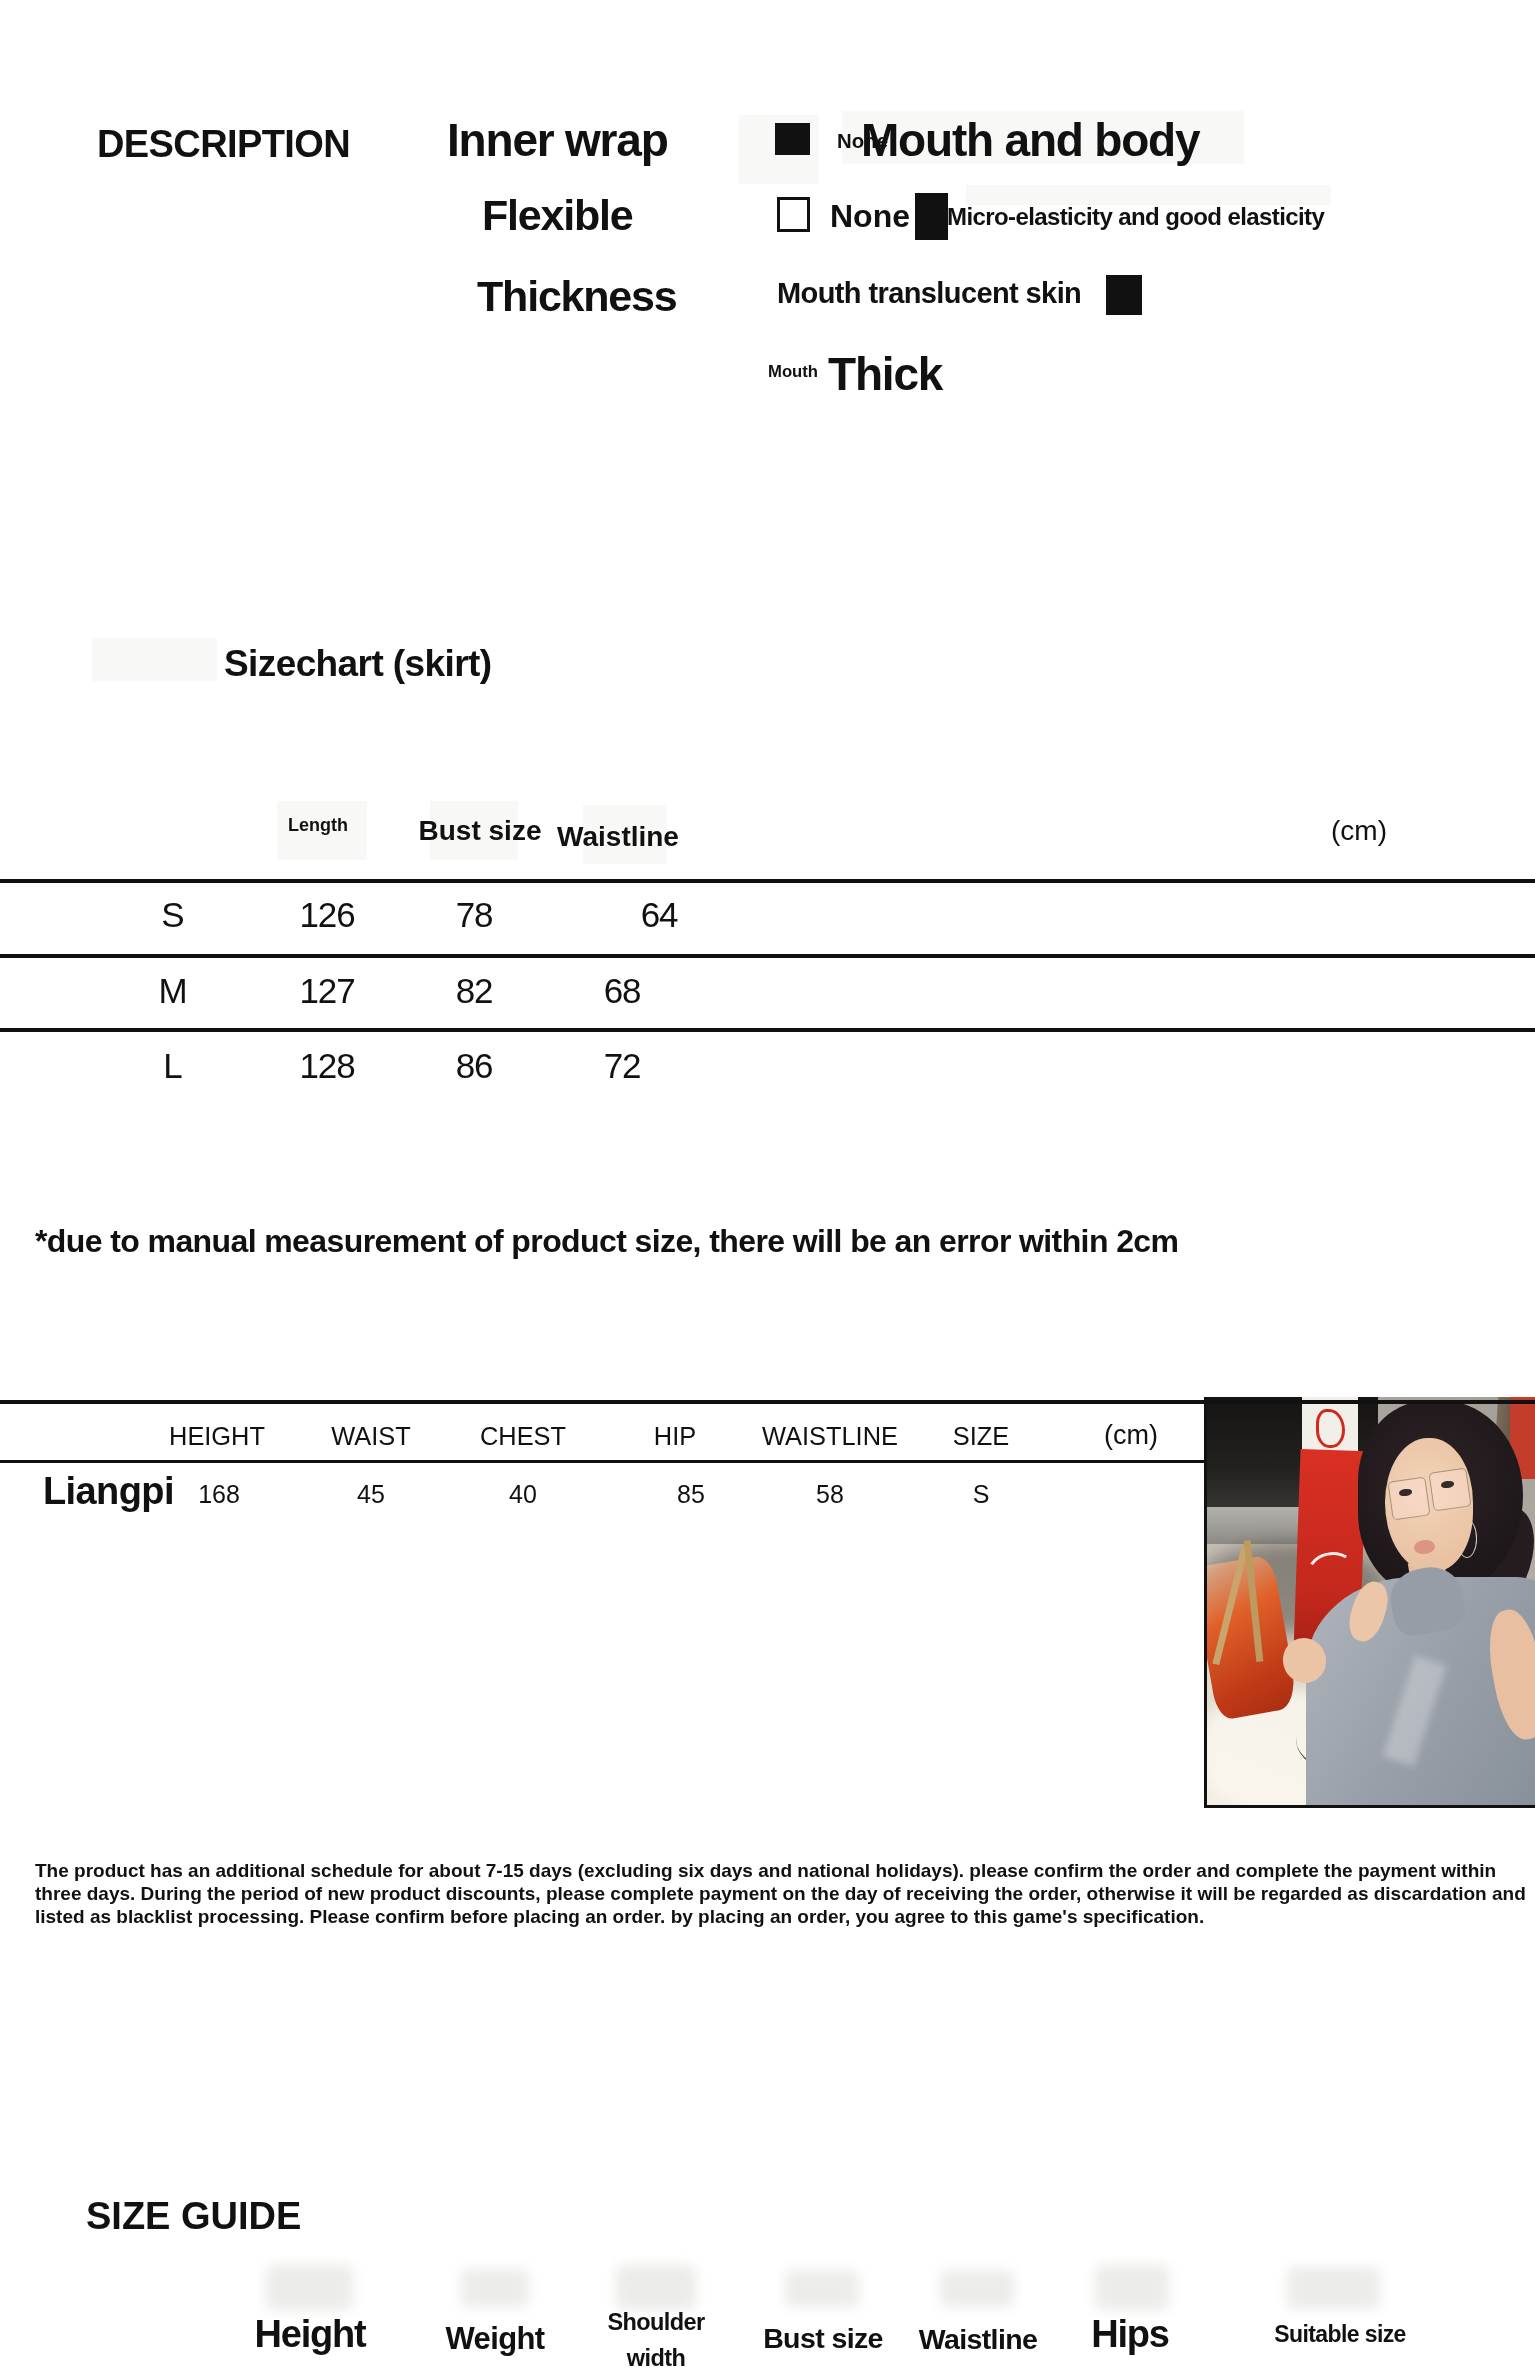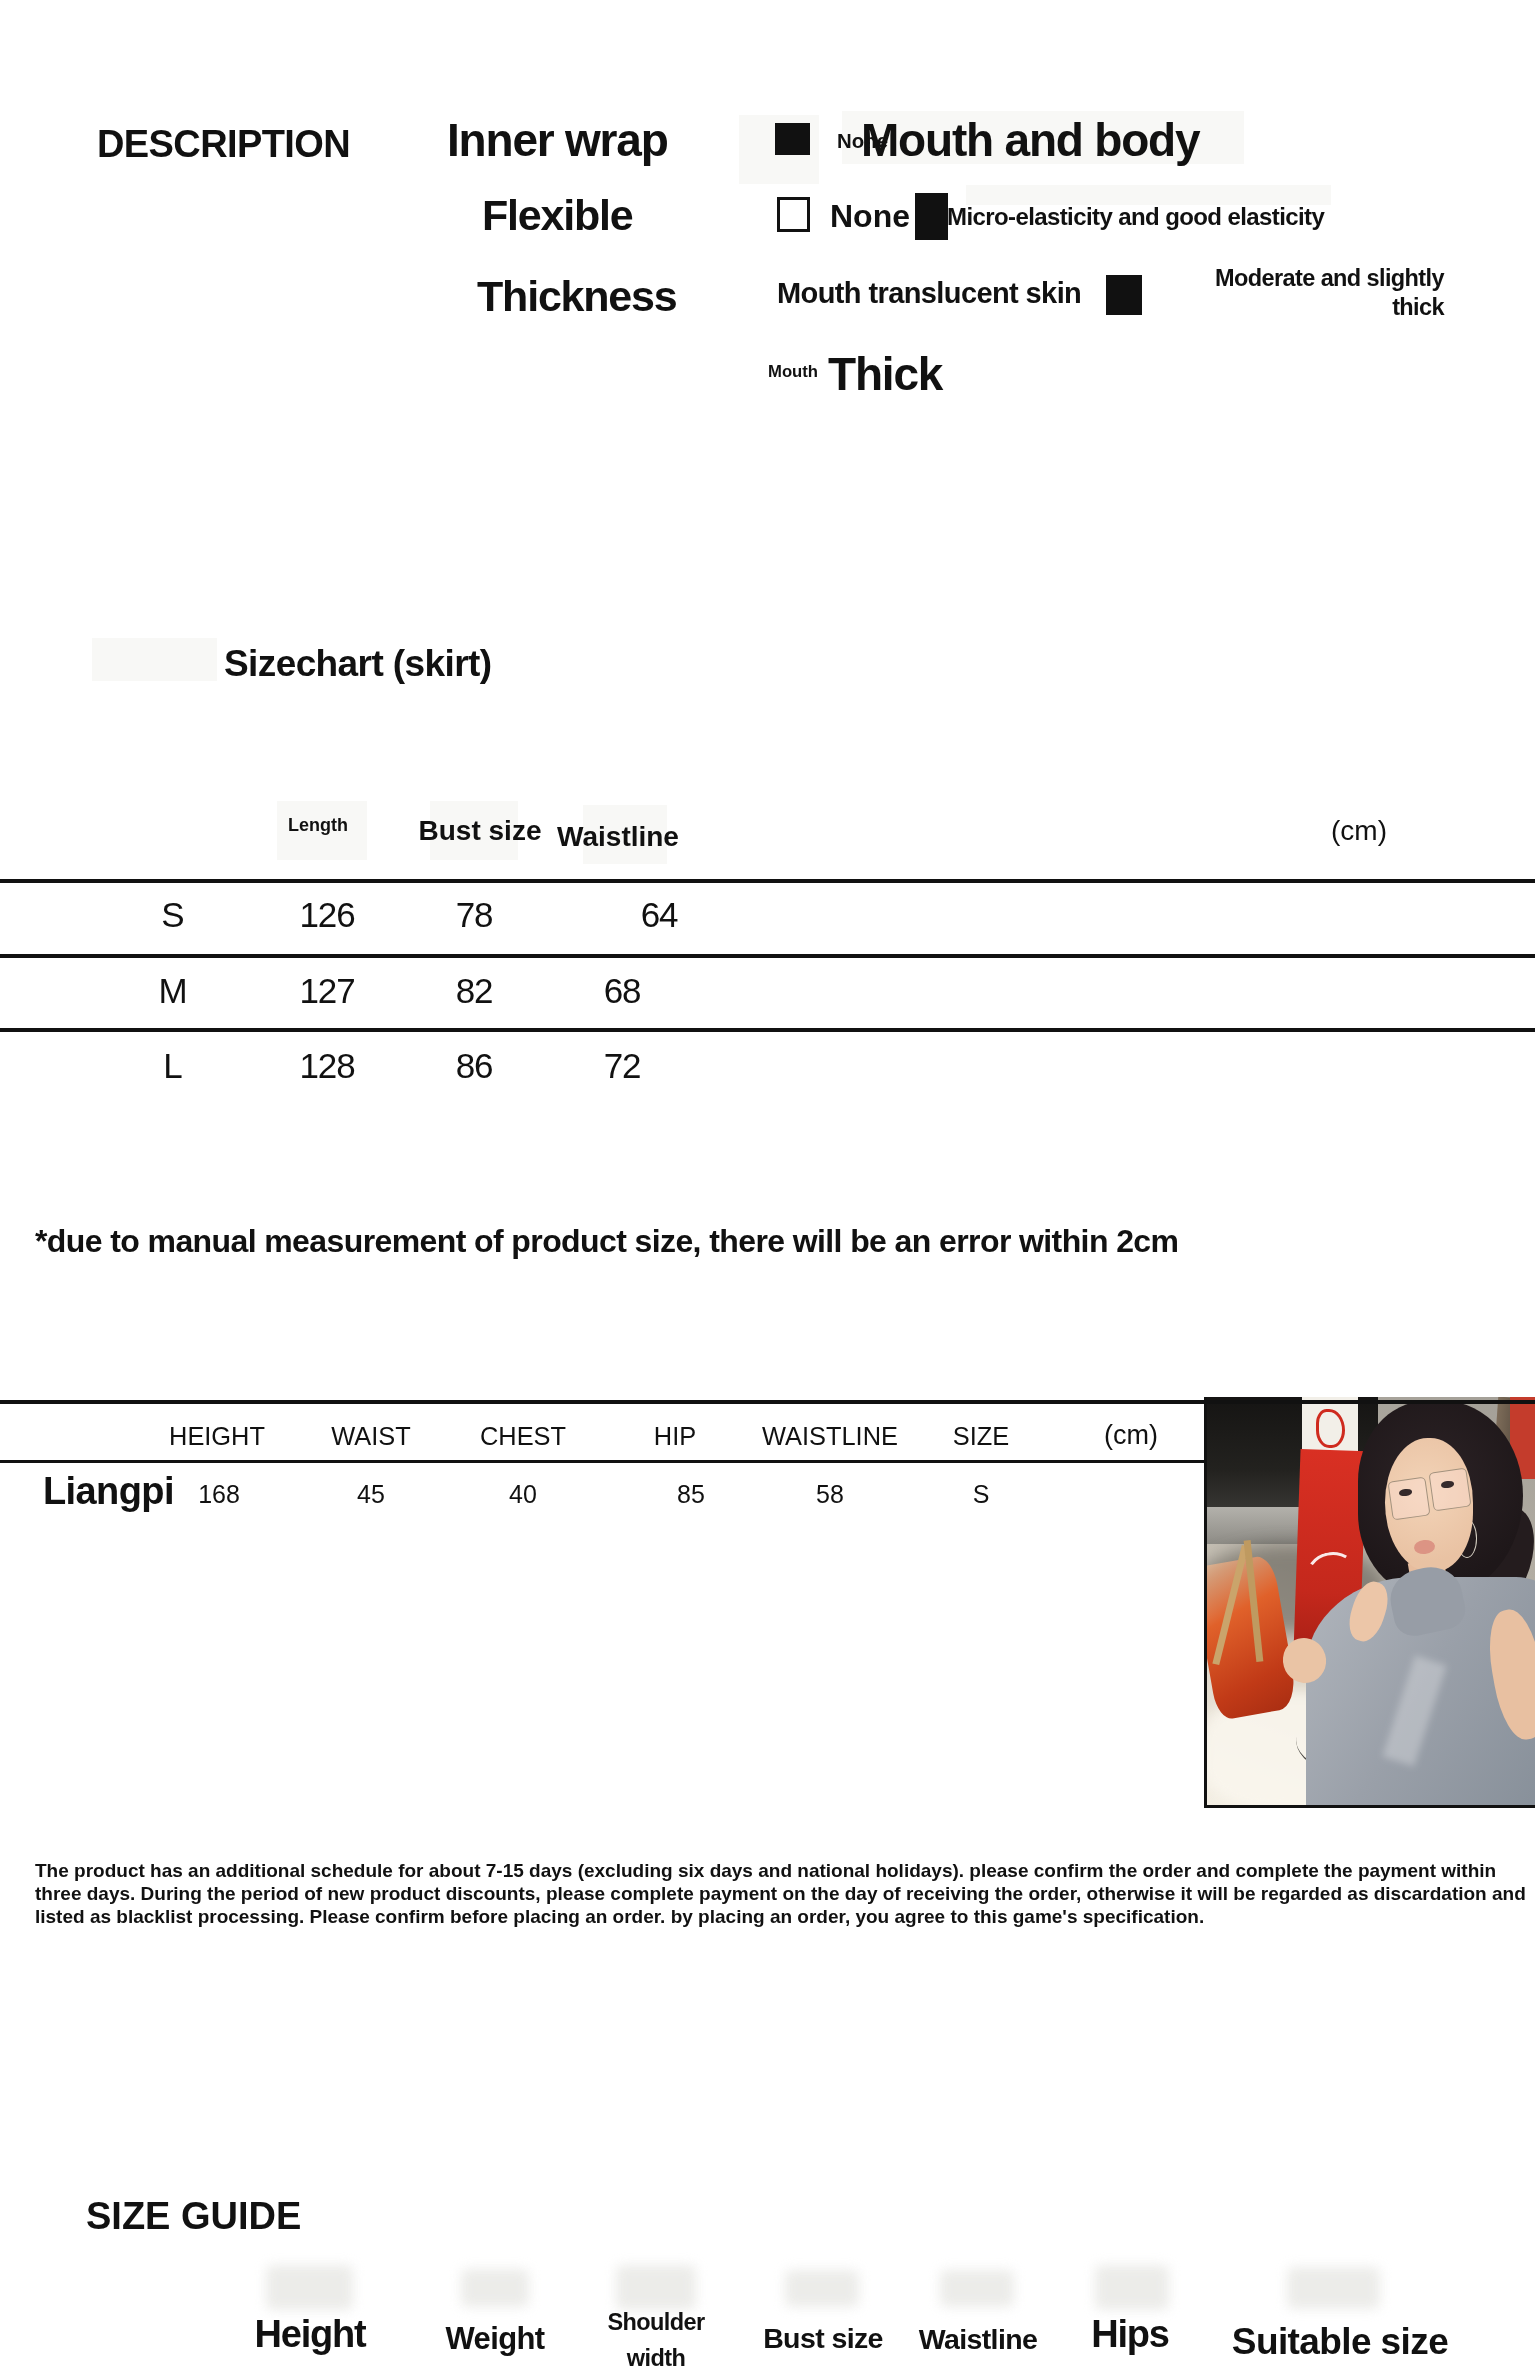--- a/index.html
+++ b/index.html
@@ -108,21 +108,20 @@
 
   <div class="t b" style="left:482px;top:191px;font-size:43px;letter-spacing:-1.2px;">Flexible</div>
   <div class="boxe" style="left:777px;top:197px;width:27px;height:28.5px;"></div>
   <div class="t b" style="left:830px;top:198px;font-size:32px;">None</div>
   <div class="box" style="left:915px;top:193px;width:33px;height:47px;"></div>
   <div class="t b" style="left:947px;top:203px;font-size:24px;letter-spacing:-0.6px;">Micro-elasticity and good elasticity</div>
 
   <div class="t b" style="left:477px;top:272px;font-size:43px;letter-spacing:-1.2px;">Thickness</div>
   <div class="t b" style="left:777px;top:277px;font-size:29px;letter-spacing:-0.6px;">Mouth translucent skin</div>
   <div class="box" style="left:1106px;top:275px;width:36px;height:40px;"></div>
-  <div class="t b wrap" style="left:1170px;top:264px;width:274px;font-size:23.5px;line-height:28.5px;text-align:right;letter-spacing:-0.6px;">Moderate and slightly thick</div>
 
   <div class="t b" style="left:768px;top:362px;font-size:16.7px;">Mouth</div>
   <div class="t b" style="left:828px;top:347px;font-size:46px;letter-spacing:-1.2px;">Thick</div>
 
   <div class="ghost" style="left:92px;top:638px;width:125px;height:43px;"></div>
   <div class="t b" style="left:224px;top:643px;font-size:37px;letter-spacing:-0.6px;">Sizechart (skirt)</div>
 
   <div class="ghost" style="left:277px;top:801px;width:90px;height:59px;"></div>
   <div class="ghost" style="left:430px;top:801px;width:88px;height:59px;"></div>
   <div class="ghost" style="left:583px;top:805px;width:84px;height:59px;"></div>
@@ -226,16 +225,16 @@
   <div class="blob" style="left:940px;top:2270px;width:74px;height:37px;"></div>
   <div class="blob" style="left:1095px;top:2265px;width:74px;height:45px;"></div>
   <div class="blob" style="left:1287px;top:2267px;width:93px;height:42px;"></div>
 
   <div class="t b cx" style="left:310px;top:2313px;font-size:38px;letter-spacing:-1.2px;">Height</div>
   <div class="t b cx" style="left:495px;top:2321px;font-size:31px;letter-spacing:-0.6px;">Weight</div>
   <div class="t b cx wrap" style="left:656px;top:2304px;width:149px;font-size:23.5px;line-height:36px;text-align:center;letter-spacing:-0.6px;">Shoulder width</div>
   <div class="t b cx" style="left:823px;top:2322px;font-size:28.5px;letter-spacing:-0.6px;">Bust size</div>
   <div class="t b cx" style="left:978px;top:2323px;font-size:28.5px;letter-spacing:-0.6px;">Waistline</div>
   <div class="t b cx" style="left:1130px;top:2313px;font-size:38px;letter-spacing:-1.2px;">Hips</div>
-  <div class="t b cx" style="left:1340px;top:2321px;font-size:37px;letter-spacing:-0.6px;text-align:center;">Suitable size</div>
+  <div class="t b cx" style="left:1340px;top:2321px;font-size:23px;letter-spacing:-0.6px;text-align:center;">Suitable size</div>
 
 </div>
 
 
 </body></html>

